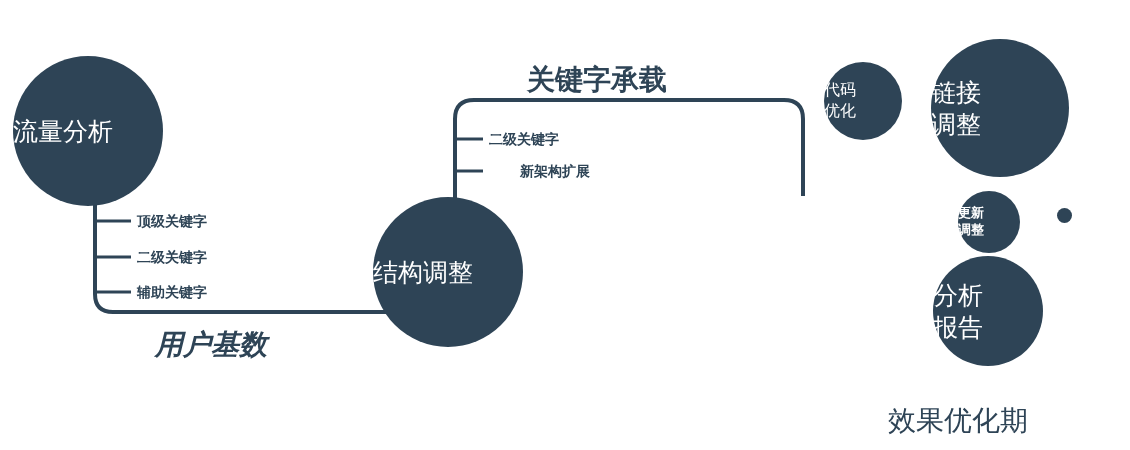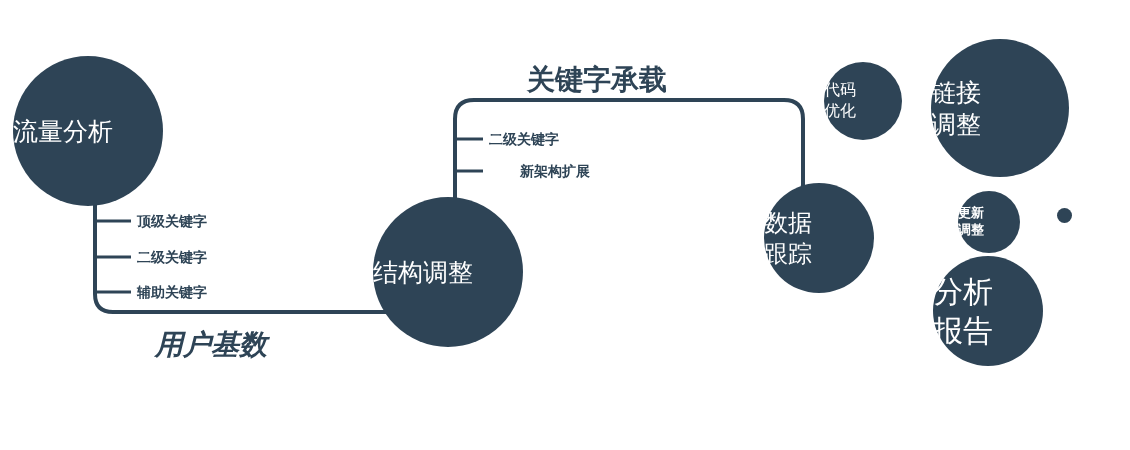--- a/index.html
+++ b/index.html
@@ -41,21 +41,21 @@
   .node-label {
     white-space: pre-line;
     line-height: 1.3;
   }
   .node-traffic          { left: 13px;  top: 56px;  width: 150px; height: 150px; font-size: 25px; }
   .node-structure        { left: 373px; top: 197px; width: 150px; height: 150px; font-size: 25px; }
   .node-data-tracking    { left: 764px; top: 183px; width: 110px; height: 110px; font-size: 24px; }
   .node-code-opt         { left: 824px; top: 62px;  width: 78px;  height: 78px;  font-size: 16px; }
   .node-link-adjust      { left: 931px; top: 39px;  width: 138px; height: 138px; font-size: 25px; }
   .node-update-adjust    { left: 958px; top: 191px; width: 62px;  height: 62px;  font-size: 13px; font-weight: bold; }
-  .node-analysis-report  { left: 933px; top: 256px; width: 110px; height: 110px; font-size: 30px; }
+  .node-analysis-report  { left: 933px; top: 256px; width: 110px; height: 110px; font-size: 25px; }
   .node-dot              { left: 1057px; top: 208px; width: 15px; height: 15px; }
   .edge-label {
     position: absolute;
     color: var(--primary);
     font-size: 28px;
     font-weight: 600;
     white-space: nowrap;
   }
   .edge-label-user-base       { left: 155px; top: 326px; font-style: italic; }
   .edge-label-keyword-bearing { left: 527px; top: 61px; }
@@ -109,24 +109,20 @@
   <div class="edge-label edge-label-keyword-bearing">关键字承载</div>
 
   <div class="node node-structure">
     <span class="node-label">结构调整</span>
   </div>
 
   <div class="node node-traffic">
     <span class="node-label">流量分析</span>
   </div>
 
-  <div class="node node-data-tracking">
-    <span class="node-label">数据
-跟踪</span>
-  </div>
 
   <div class="node node-code-opt">
     <span class="node-label">代码
 优化</span>
   </div>
 
   <div class="node node-link-adjust">
     <span class="node-label">链接
 调整</span>
   </div>
@@ -136,14 +132,15 @@
 调整</span>
   </div>
 
   <div class="node node-dot"></div>
 
   <div class="node node-analysis-report">
     <span class="node-label">分析
 报告</span>
   </div>
 
+  <div class="caption">效果优化期</div>
 
 </div>
 
 </body></html>

